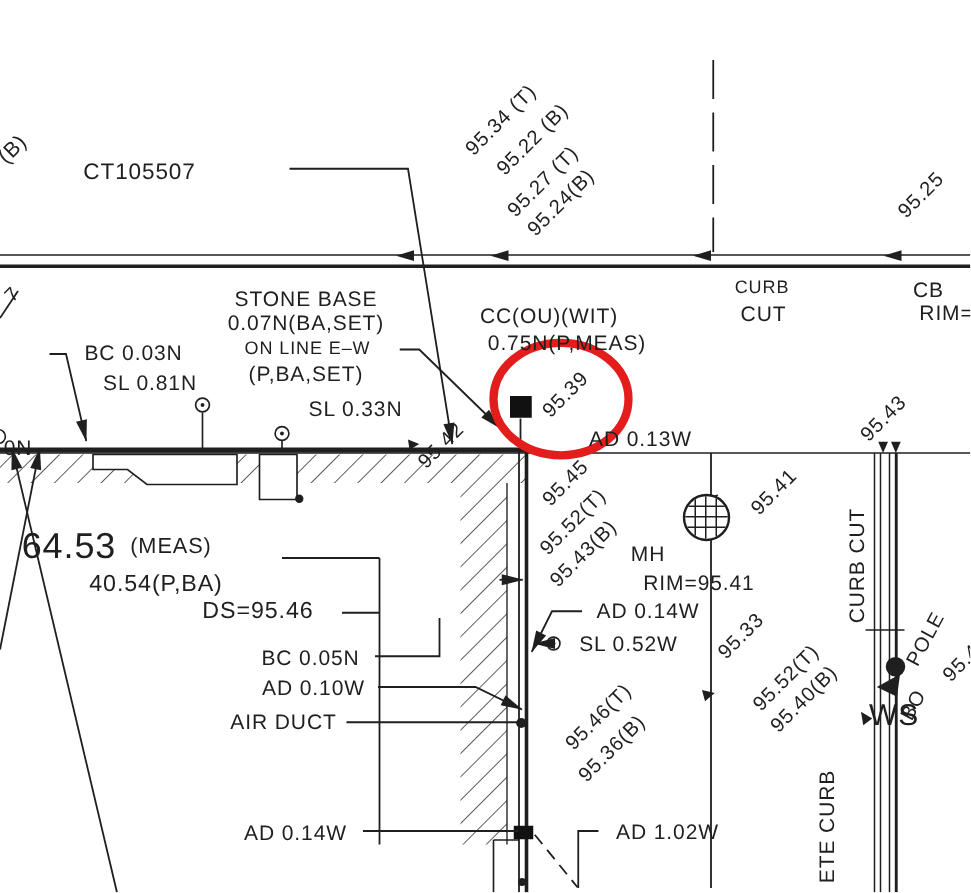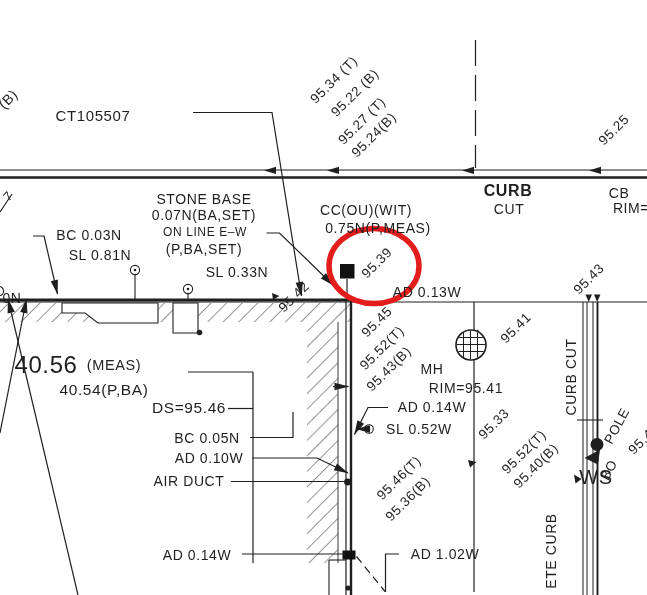--- a/index.html
+++ b/index.html
@@ -134,21 +134,21 @@
   </svg>
 
   <div id="labels">
       <div class="lbl" style="left: 8px; top: 99px; font-size: 14px; transform: translate(-50%, -50%) rotate(-45deg);">(B)</div>
       <div class="lbl" style="left: 93px; top: 115px; font-size: 15px; transform: translate(-50%, -50%) rotate(0deg);">CT105507</div>
       <div class="lbl" style="left: 334px; top: 80px; font-size: 13.5px; transform: translate(-50%, -50%) rotate(-45deg);">95.34 (T)</div>
       <div class="lbl" style="left: 355px; top: 93px; font-size: 13.5px; transform: translate(-50%, -50%) rotate(-45deg);">95.22 (B)</div>
       <div class="lbl" style="left: 362px; top: 121px; font-size: 13.5px; transform: translate(-50%, -50%) rotate(-45deg);">95.27 (T)</div>
       <div class="lbl" style="left: 374px; top: 135px; font-size: 13.5px; transform: translate(-50%, -50%) rotate(-45deg);">95.24(B)</div>
       <div class="lbl" style="left: 614px; top: 130px; font-size: 13.5px; transform: translate(-50%, -50%) rotate(-45deg);">95.25</div>
-      <div class="lbl" style="left: 508px; top: 191px; font-size: 16px; transform: translate(-50%, -50%) rotate(0deg); font-weight: bold;">CURB</div>
+      <div class="lbl" style="left: 508px; top: 191px; font-size: 12px; transform: translate(-50%, -50%) rotate(0deg);">CURB</div>
       <div class="lbl" style="left: 509px; top: 209px; font-size: 14px; transform: translate(-50%, -50%) rotate(0deg);">CUT</div>
       <div class="lbl" style="left: 619px; top: 193px; font-size: 14px; transform: translate(-50%, -50%) rotate(0deg);">CB</div>
       <div class="lbl" style="left: 631px; top: 208px; font-size: 14px; transform: translate(-50%, -50%) rotate(0deg);">RIM=</div>
       <div class="lbl" style="left: 8px; top: 196px; font-size: 13px; transform: translate(-50%, -50%) rotate(-45deg);">7</div>
       <div class="lbl" style="left: 204px; top: 199px; font-size: 14px; transform: translate(-50%, -50%) rotate(0deg);">STONE BASE</div>
       <div class="lbl" style="left: 204px; top: 215px; font-size: 14px; transform: translate(-50%, -50%) rotate(0deg);">0.07N(BA,SET)</div>
       <div class="lbl" style="left: 205px; top: 232px; font-size: 12px; transform: translate(-50%, -50%) rotate(0deg);">ON LINE E–W</div>
       <div class="lbl" style="left: 204px; top: 249px; font-size: 14px; transform: translate(-50%, -50%) rotate(0deg);">(P,BA,SET)</div>
       <div class="lbl" style="left: 89px; top: 235px; font-size: 14px; transform: translate(-50%, -50%) rotate(0deg);">BC 0.03N</div>
       <div class="lbl" style="left: 100px; top: 255px; font-size: 14px; transform: translate(-50%, -50%) rotate(0deg);">SL 0.81N</div>
@@ -159,24 +159,24 @@
       <div class="lbl" style="left: 377px; top: 263px; font-size: 13.5px; transform: translate(-50%, -50%) rotate(-45deg);">95.39</div>
       <div class="lbl" style="left: 294px; top: 297px; font-size: 13.5px; transform: translate(-50%, -50%) rotate(-45deg);">95.42</div>
       <div class="lbl" style="left: 427px; top: 292px; font-size: 14px; transform: translate(-50%, -50%) rotate(0deg);">AD 0.13W</div>
       <div class="lbl" style="left: 516px; top: 328px; font-size: 13.5px; transform: translate(-50%, -50%) rotate(-45deg);">95.41</div>
       <div class="lbl" style="left: 589px; top: 279px; font-size: 13.5px; transform: translate(-50%, -50%) rotate(-45deg);">95.43</div>
       <div class="lbl" style="left: 377px; top: 322px; font-size: 13.5px; transform: translate(-50%, -50%) rotate(-45deg);">95.45</div>
       <div class="lbl" style="left: 382px; top: 348px; font-size: 13.5px; transform: translate(-50%, -50%) rotate(-45deg);">95.52(T)</div>
       <div class="lbl" style="left: 389px; top: 369px; font-size: 13.5px; transform: translate(-50%, -50%) rotate(-45deg);">95.43(B)</div>
       <div class="lbl" style="left: 432px; top: 369px; font-size: 14px; transform: translate(-50%, -50%) rotate(0deg);">MH</div>
       <div class="lbl" style="left: 466px; top: 388px; font-size: 14px; transform: translate(-50%, -50%) rotate(0deg);">RIM=95.41</div>
-      <div class="lbl" style="left: 46px; top: 365px; font-size: 24px; transform: translate(-50%, -50%) rotate(0deg);">40.56</div>
+      <div class="lbl" style="left: 46px; top: 365px; font-size: 24px; transform: translate(-50%, -50%) rotate(0deg);">64.53</div>
       <div class="lbl" style="left: 114px; top: 365px; font-size: 14.5px; transform: translate(-50%, -50%) rotate(0deg);">(MEAS)</div>
       <div class="lbl" style="left: 81px; top: 390px; font-size: 15.5px; transform: translate(-50%, -50%) rotate(0deg); margin-left: 23px;">40.54(P,BA)</div>
-      <div class="lbl" style="left: 189px; top: 408px; font-size: 15.5px; transform: translate(-50%, -50%) rotate(0deg);">DS=95.46</div>
+      <div class="lbl" style="left: 172px; top: 408px; font-size: 15.5px; transform: translate(-50%, -50%) rotate(0deg);">DS=95.46</div>
       <div class="lbl" style="left: 432px; top: 407px; font-size: 14px; transform: translate(-50%, -50%) rotate(0deg);">AD 0.14W</div>
       <div class="lbl" style="left: 419px; top: 429px; font-size: 14px; transform: translate(-50%, -50%) rotate(0deg);">SL 0.52W</div>
       <div class="lbl" style="left: 494px; top: 424px; font-size: 13.5px; transform: translate(-50%, -50%) rotate(-45deg);">95.33</div>
       <div class="lbl" style="left: 207px; top: 438px; font-size: 14px; transform: translate(-50%, -50%) rotate(0deg);">BC 0.05N</div>
       <div class="lbl" style="left: 209px; top: 458px; font-size: 14px; transform: translate(-50%, -50%) rotate(0deg);">AD 0.10W</div>
       <div class="lbl" style="left: 189px; top: 481px; font-size: 14px; transform: translate(-50%, -50%) rotate(0deg);">AIR DUCT</div>
       <div class="lbl" style="left: 399px; top: 478px; font-size: 13.5px; transform: translate(-50%, -50%) rotate(-45deg);">95.46(T)</div>
       <div class="lbl" style="left: 408px; top: 499px; font-size: 13.5px; transform: translate(-50%, -50%) rotate(-45deg);">95.36(B)</div>
       <div class="lbl" style="left: 524px; top: 452px; font-size: 13.5px; transform: translate(-50%, -50%) rotate(-45deg);">95.52(T)</div>
       <div class="lbl" style="left: 536px; top: 466px; font-size: 13.5px; transform: translate(-50%, -50%) rotate(-45deg);">95.40(B)</div>

